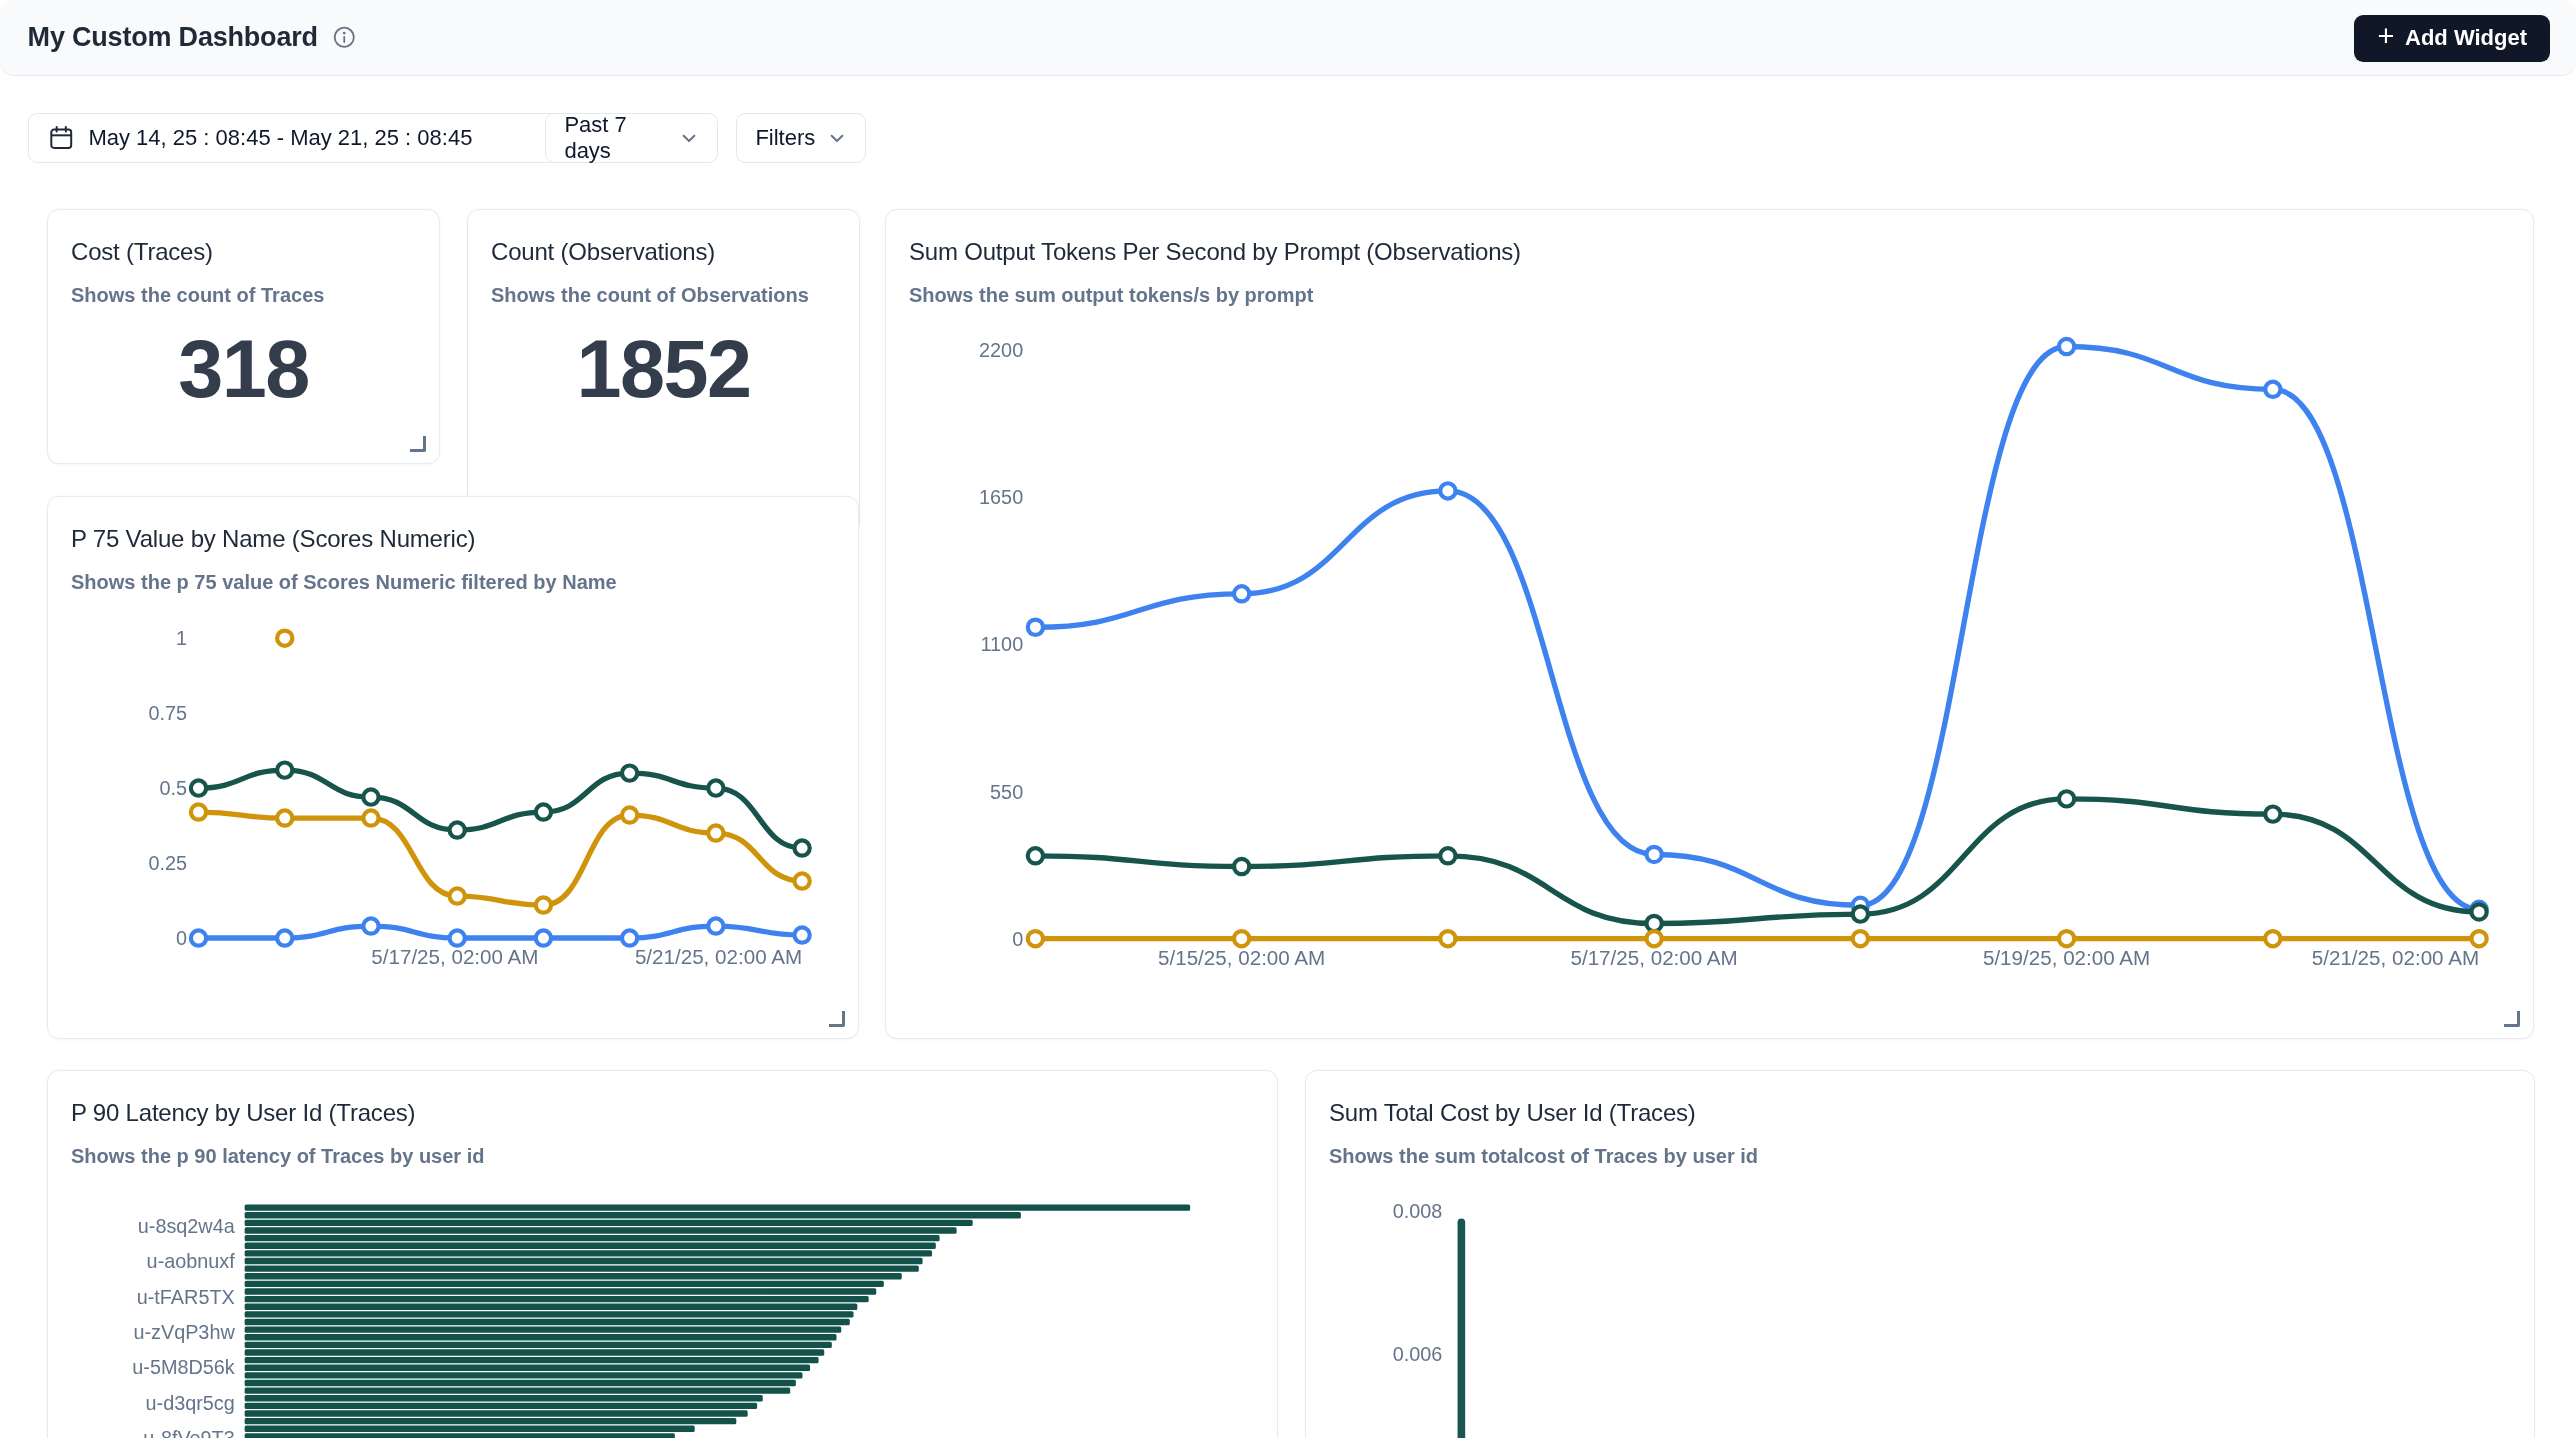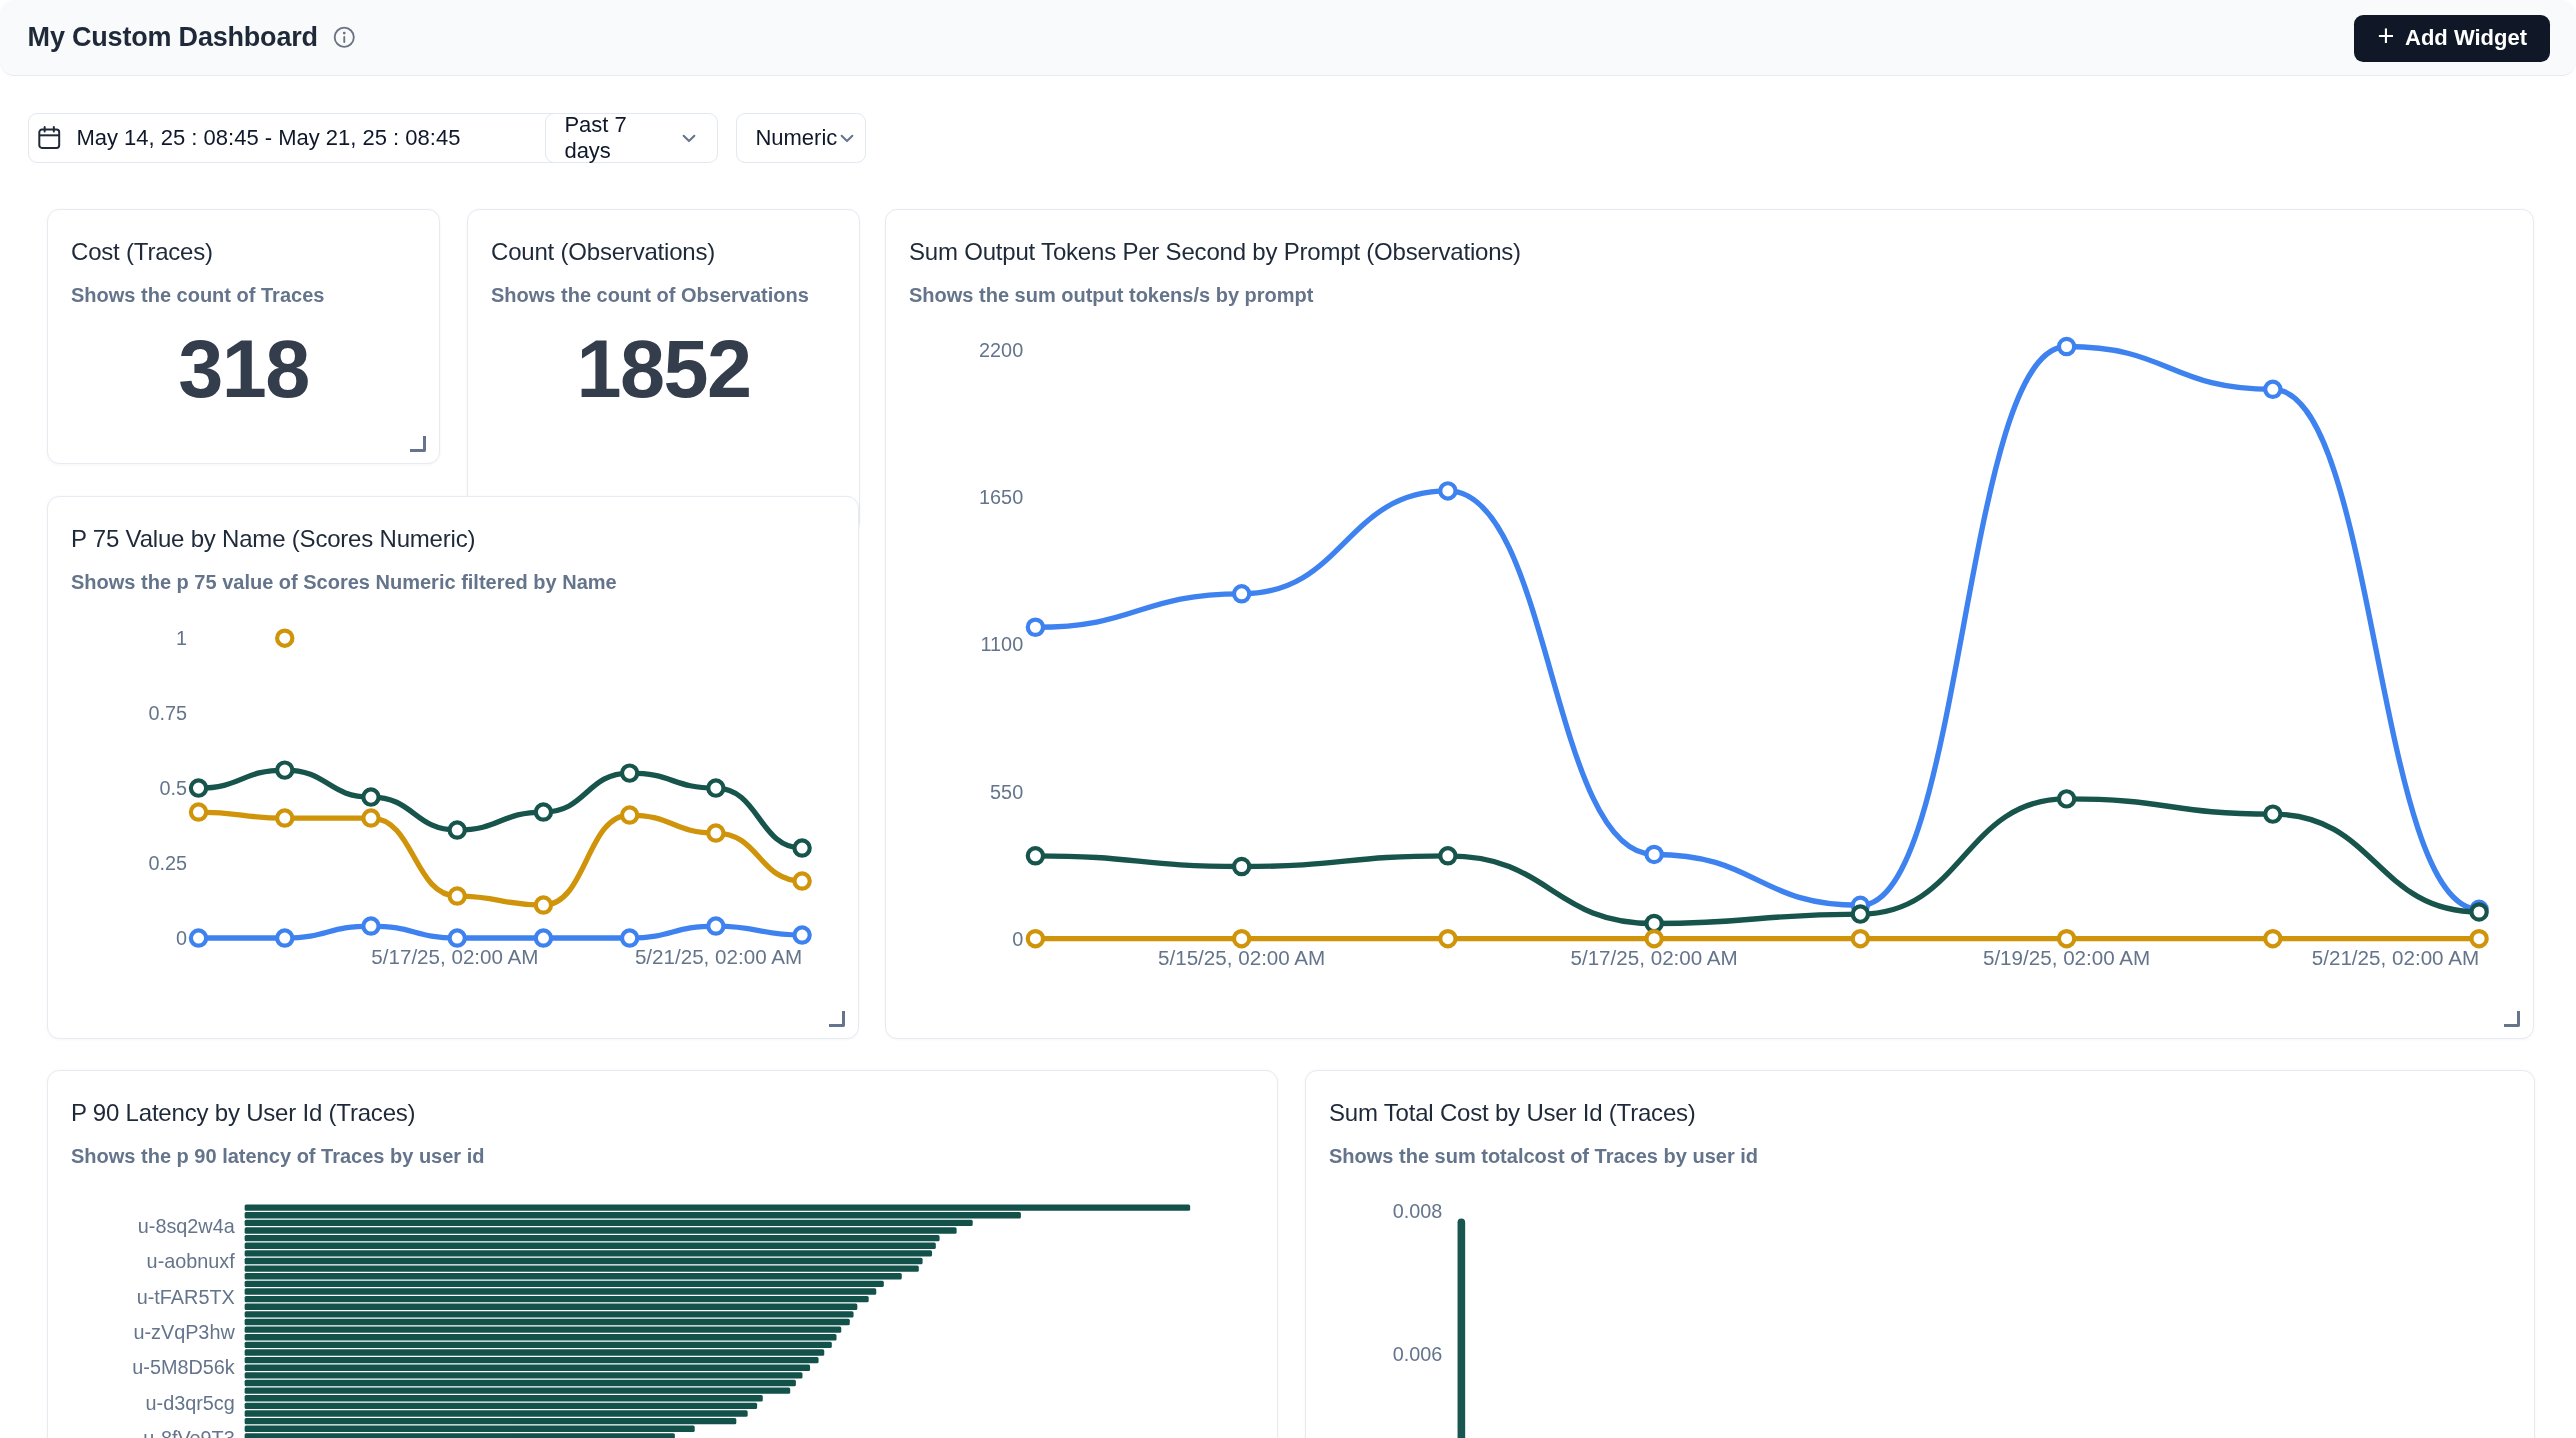--- a/index.html
+++ b/index.html
@@ -14,21 +14,21 @@
   .add-widget { position:absolute; right:26px; top:14.5px; height:47px; padding:0 23px;
     background:#101828; color:#fff; border:none; border-radius:9.2px;
     display:flex; align-items:center; gap:10.7px; font-size:22px; font-weight:600; cursor:pointer;
     font-family:inherit; }
   .add-widget .plus { font-size:29px; font-weight:400; line-height:1; margin-top:-3.1px; }
 
   
   .chip { position:absolute; top:113px; height:50px; background:#fff;
     border:1.5px solid #e2e8f0; border-radius:9.2px; display:flex; align-items:center;
     font-size:22px; font-weight:500; color:#0f172a; cursor:pointer; }
-  .chip.date { left:27.6px; width:599px; padding:0 8px; gap:15.3px; }
+  .chip.date { left:27.6px; width:599px; padding:0 20px; gap:15.3px; }
   .chip.preset { left:545px; width:173px; padding:0 18.4px; justify-content:space-between; }
   .chip.filters { left:736px; width:130px; padding:0 18.4px; justify-content:space-between; }
 
   
   .card { position:absolute; background:#fff; border:1.5px solid #e6eaf1; border-radius:12.2px;
     box-shadow:0 0.8px 3.1px rgba(16,24,40,.04); overflow:hidden; }
   .card-head { position:absolute; left:23px; top:27.6px; right:23px; z-index:2; }
   .card-title { font-size:24px; font-weight:500; color:#1e2939; letter-spacing:-0.2px; }
   .card-desc { margin-top:18.4px; font-size:20px; color:#64748b;font-weight:bold; }
   .metric-value { position:absolute; left:0; right:0; top:113px; text-align:center;
@@ -84,21 +84,21 @@
 <div class="chip preset">
   <span>Past 7 days</span>
   <span class="icon">
     <svg width="20" height="20" viewBox="0 0 26 26" fill="none">
       <path d="M6 10 L13 17 L20 10" stroke="#64748b" stroke-width="2.6" stroke-linecap="round" stroke-linejoin="round"></path>
     </svg>
   </span>
 </div>
 
 <div class="chip filters">
-  <span>Numeric</span>
+  <span>Filters</span>
   <span class="icon">
     <svg width="20" height="20" viewBox="0 0 26 26" fill="none">
       <path d="M6 10 L13 17 L20 10" stroke="#64748b" stroke-width="2.6" stroke-linecap="round" stroke-linejoin="round"></path>
     </svg>
   </span>
 </div>
 
 <section class="card" id="card-traces">
   <div class="card-head">
     <div class="card-title">Cost (Traces)</div>

